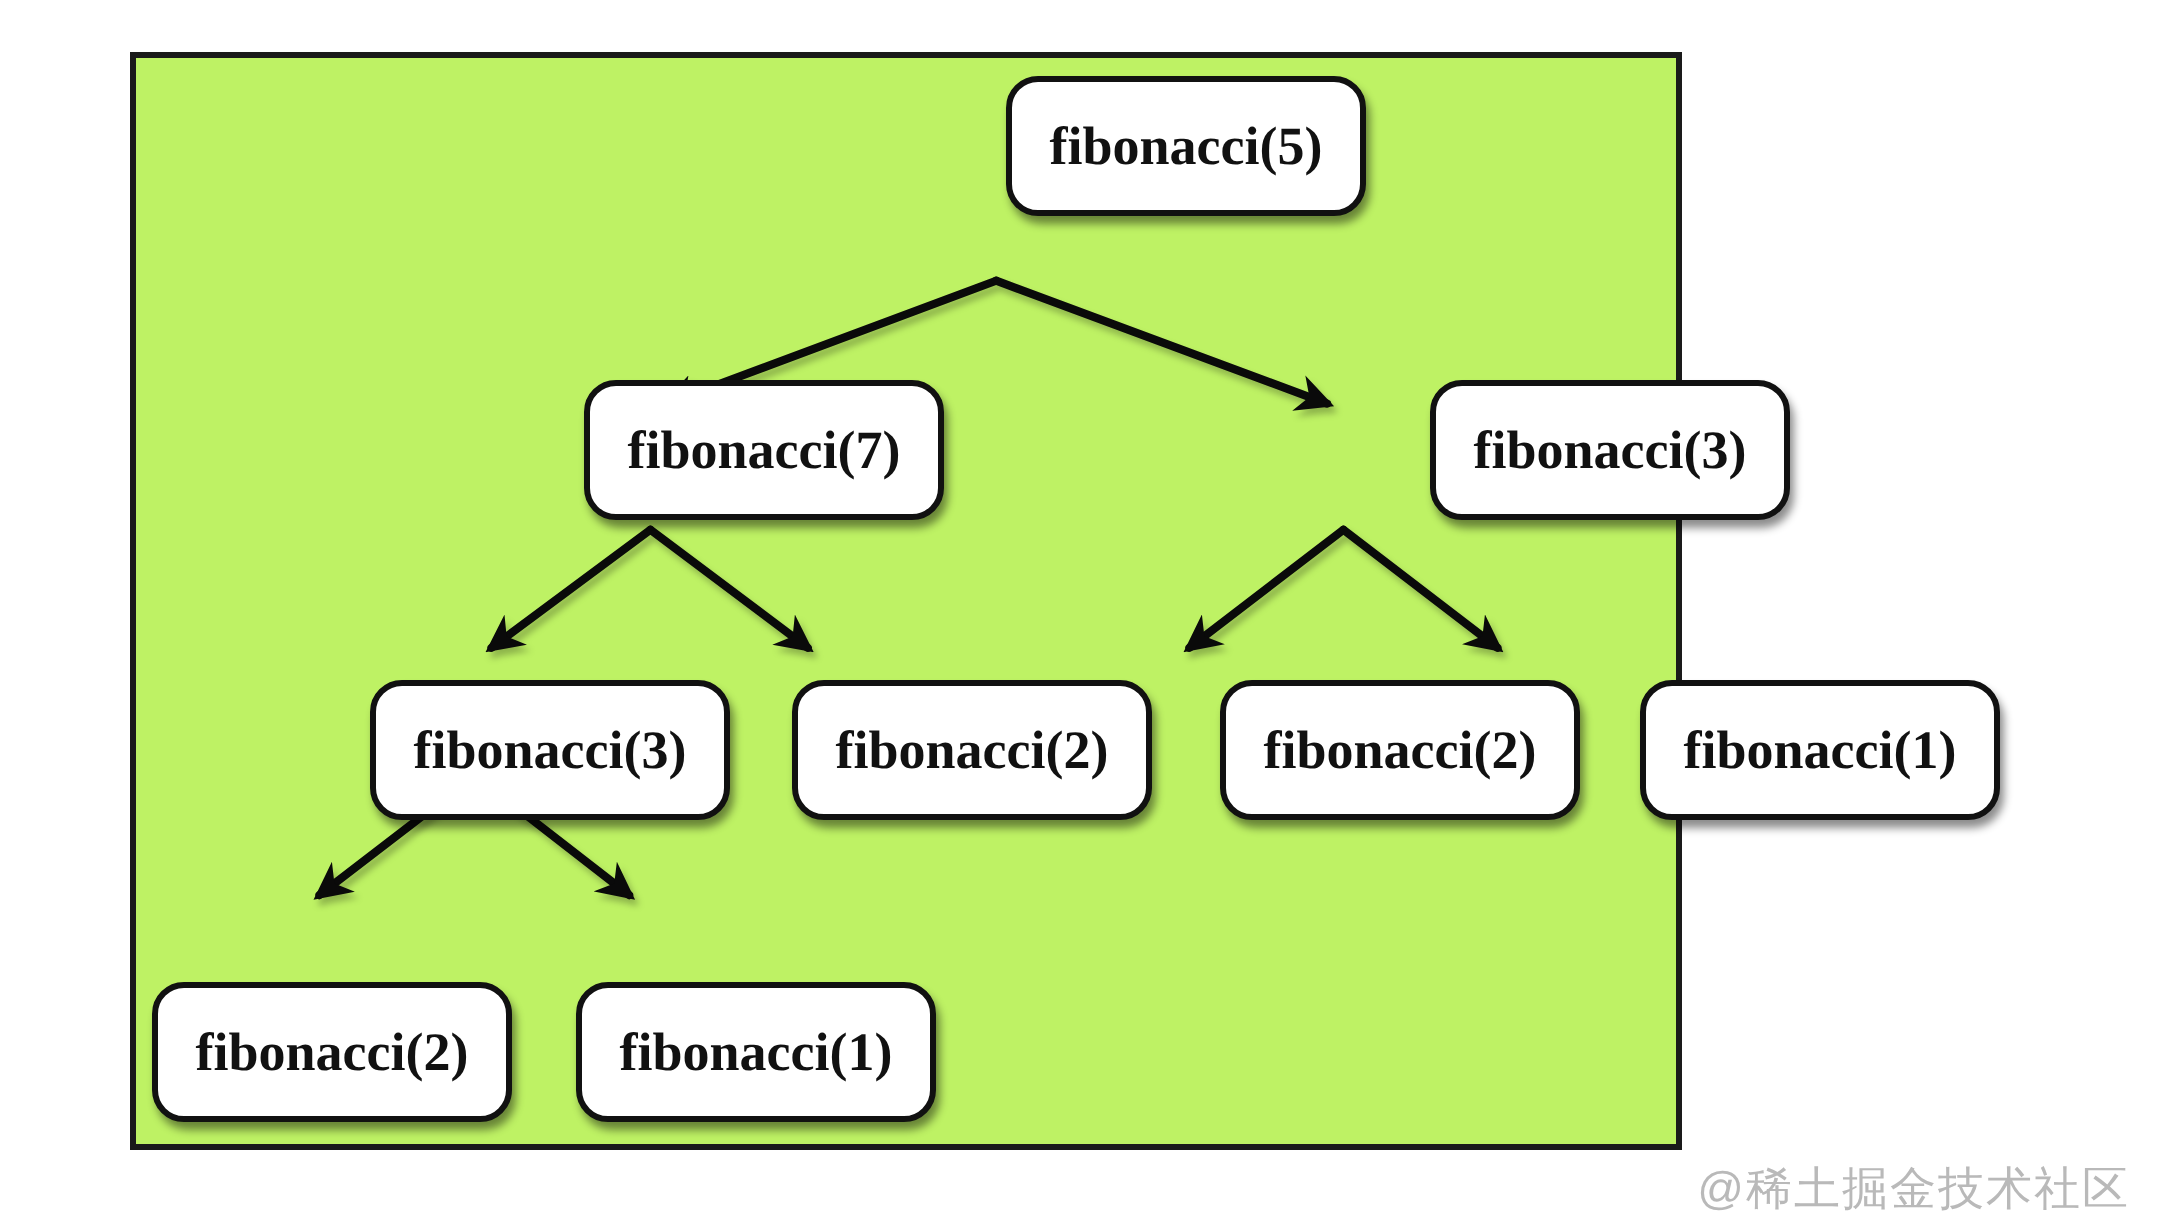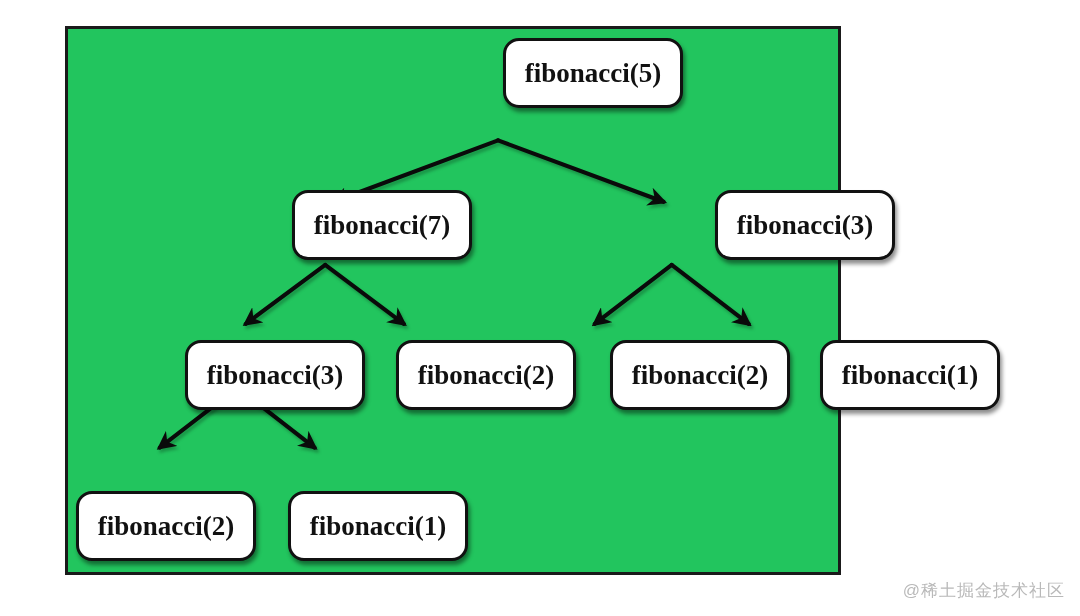--- a/index.html
+++ b/index.html
@@ -16,21 +16,21 @@
     overflow: hidden;
   }
   .frame {
     position: absolute;
     left: 65px;
     top: 26px;
     width: 776px;
     height: 549px;
     box-sizing: border-box;
     border: 3px solid #1a1a1a;
-    background: #22c55e;
+    background: #bef264;
   }
   .edges {
     position: absolute;
     left: 0;
     top: 0;
     width: 100%;
     height: 100%;
     filter: drop-shadow(2px 3px 1.5px rgba(0,0,0,0.25));
   }
   .edges line {
@@ -56,21 +56,21 @@
     font-size: 27px;
     color: #111111;
     letter-spacing: 0px;
     white-space: nowrap;
   }
   .watermark {
     position: absolute;
     right: 15px;
     top: 579px;
     font-family: "Liberation Sans", "DejaVu Sans", sans-serif;
-    font-size: 17px;
+    font-size: 23px;
     color: #b9b9b9;
     letter-spacing: 1px;
   }
 </style>
 </head>
 <body>
 
 <div class="canvas">
   <div class="frame">
 

